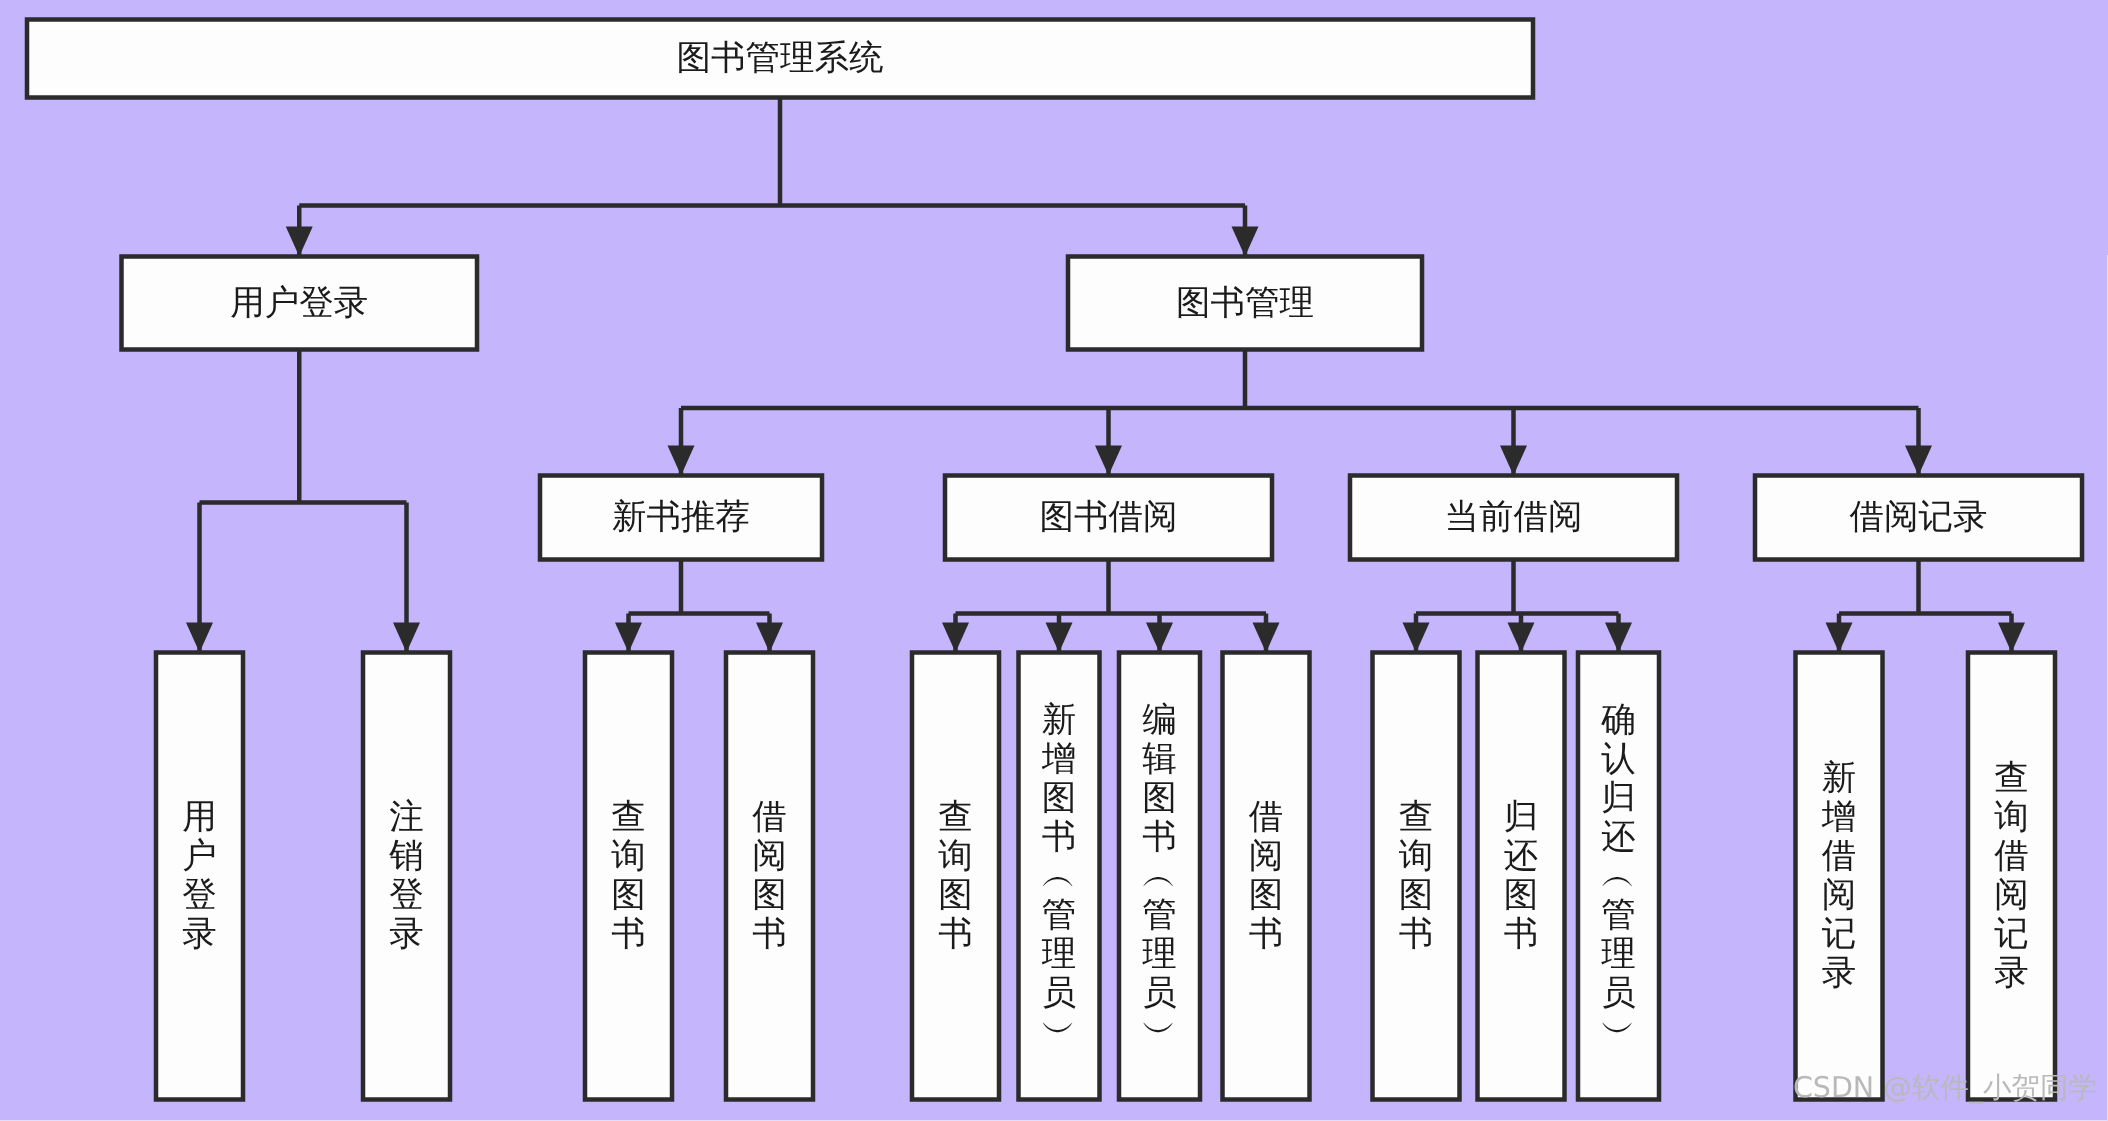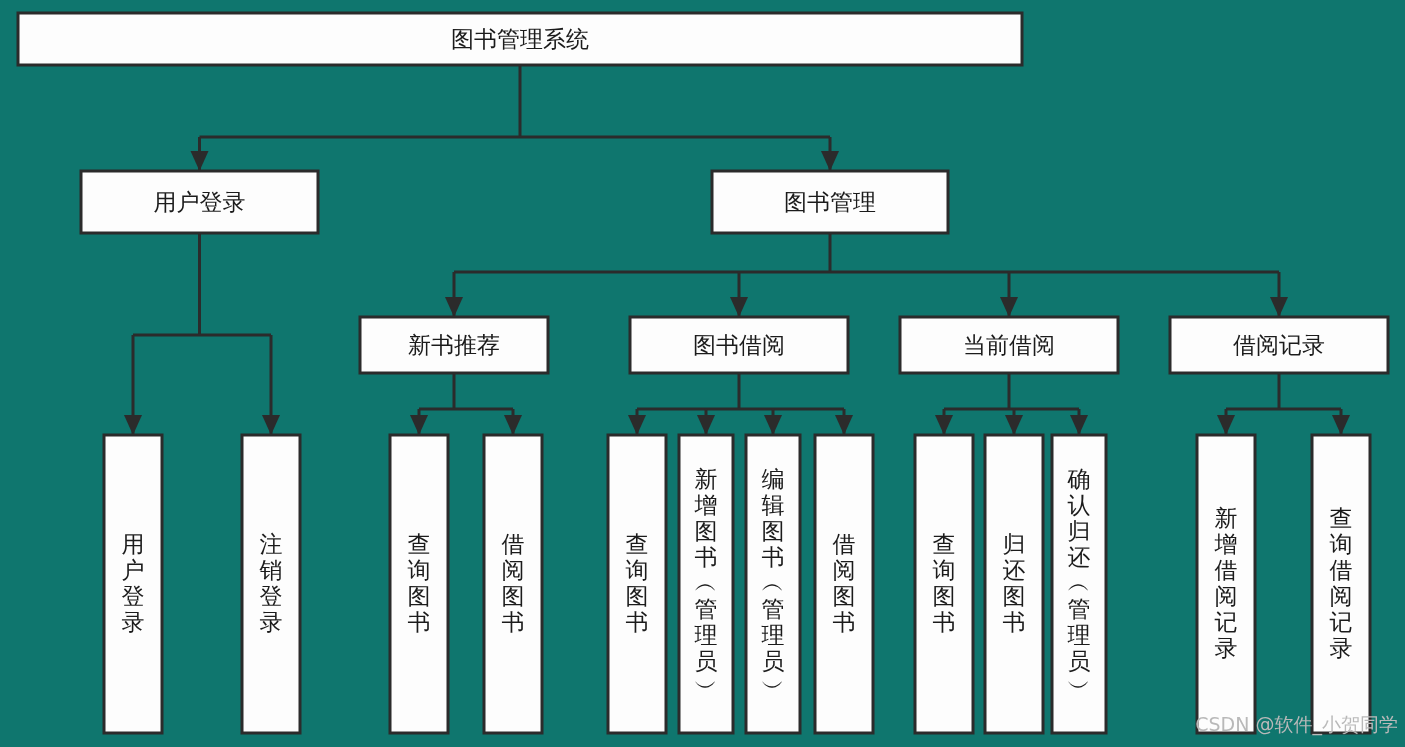--- a/index.html
+++ b/index.html
@@ -8,21 +8,21 @@
     padding: 0;
     background: #ffffff;
   }
   body {
     font-family: "DejaVu Sans", "Liberation Sans", sans-serif;
   }
   #diagram-root {
     position: relative;
     width: 1405px;
     height: 747px;
-    background: #0f766e;
+    background: #c4b5fd;
     overflow: hidden;
   }
   svg.diagram-canvas {
     position: absolute;
     left: 0;
     top: 0;
     width: 1405px;
     height: 747px;
     display: block;
   }

